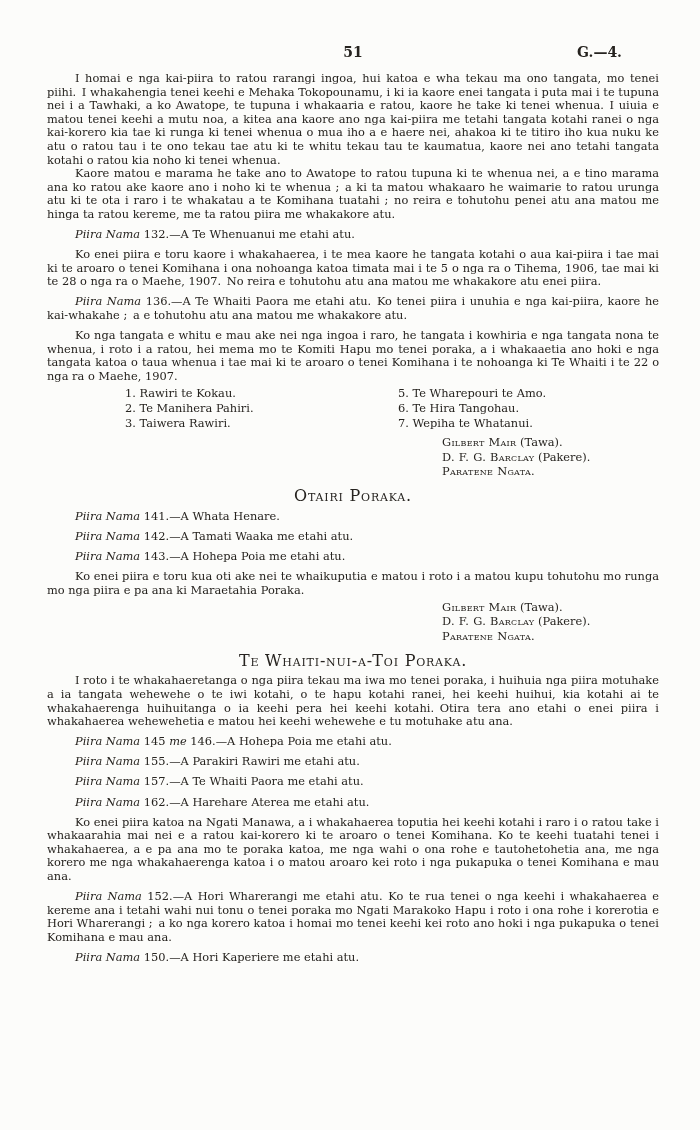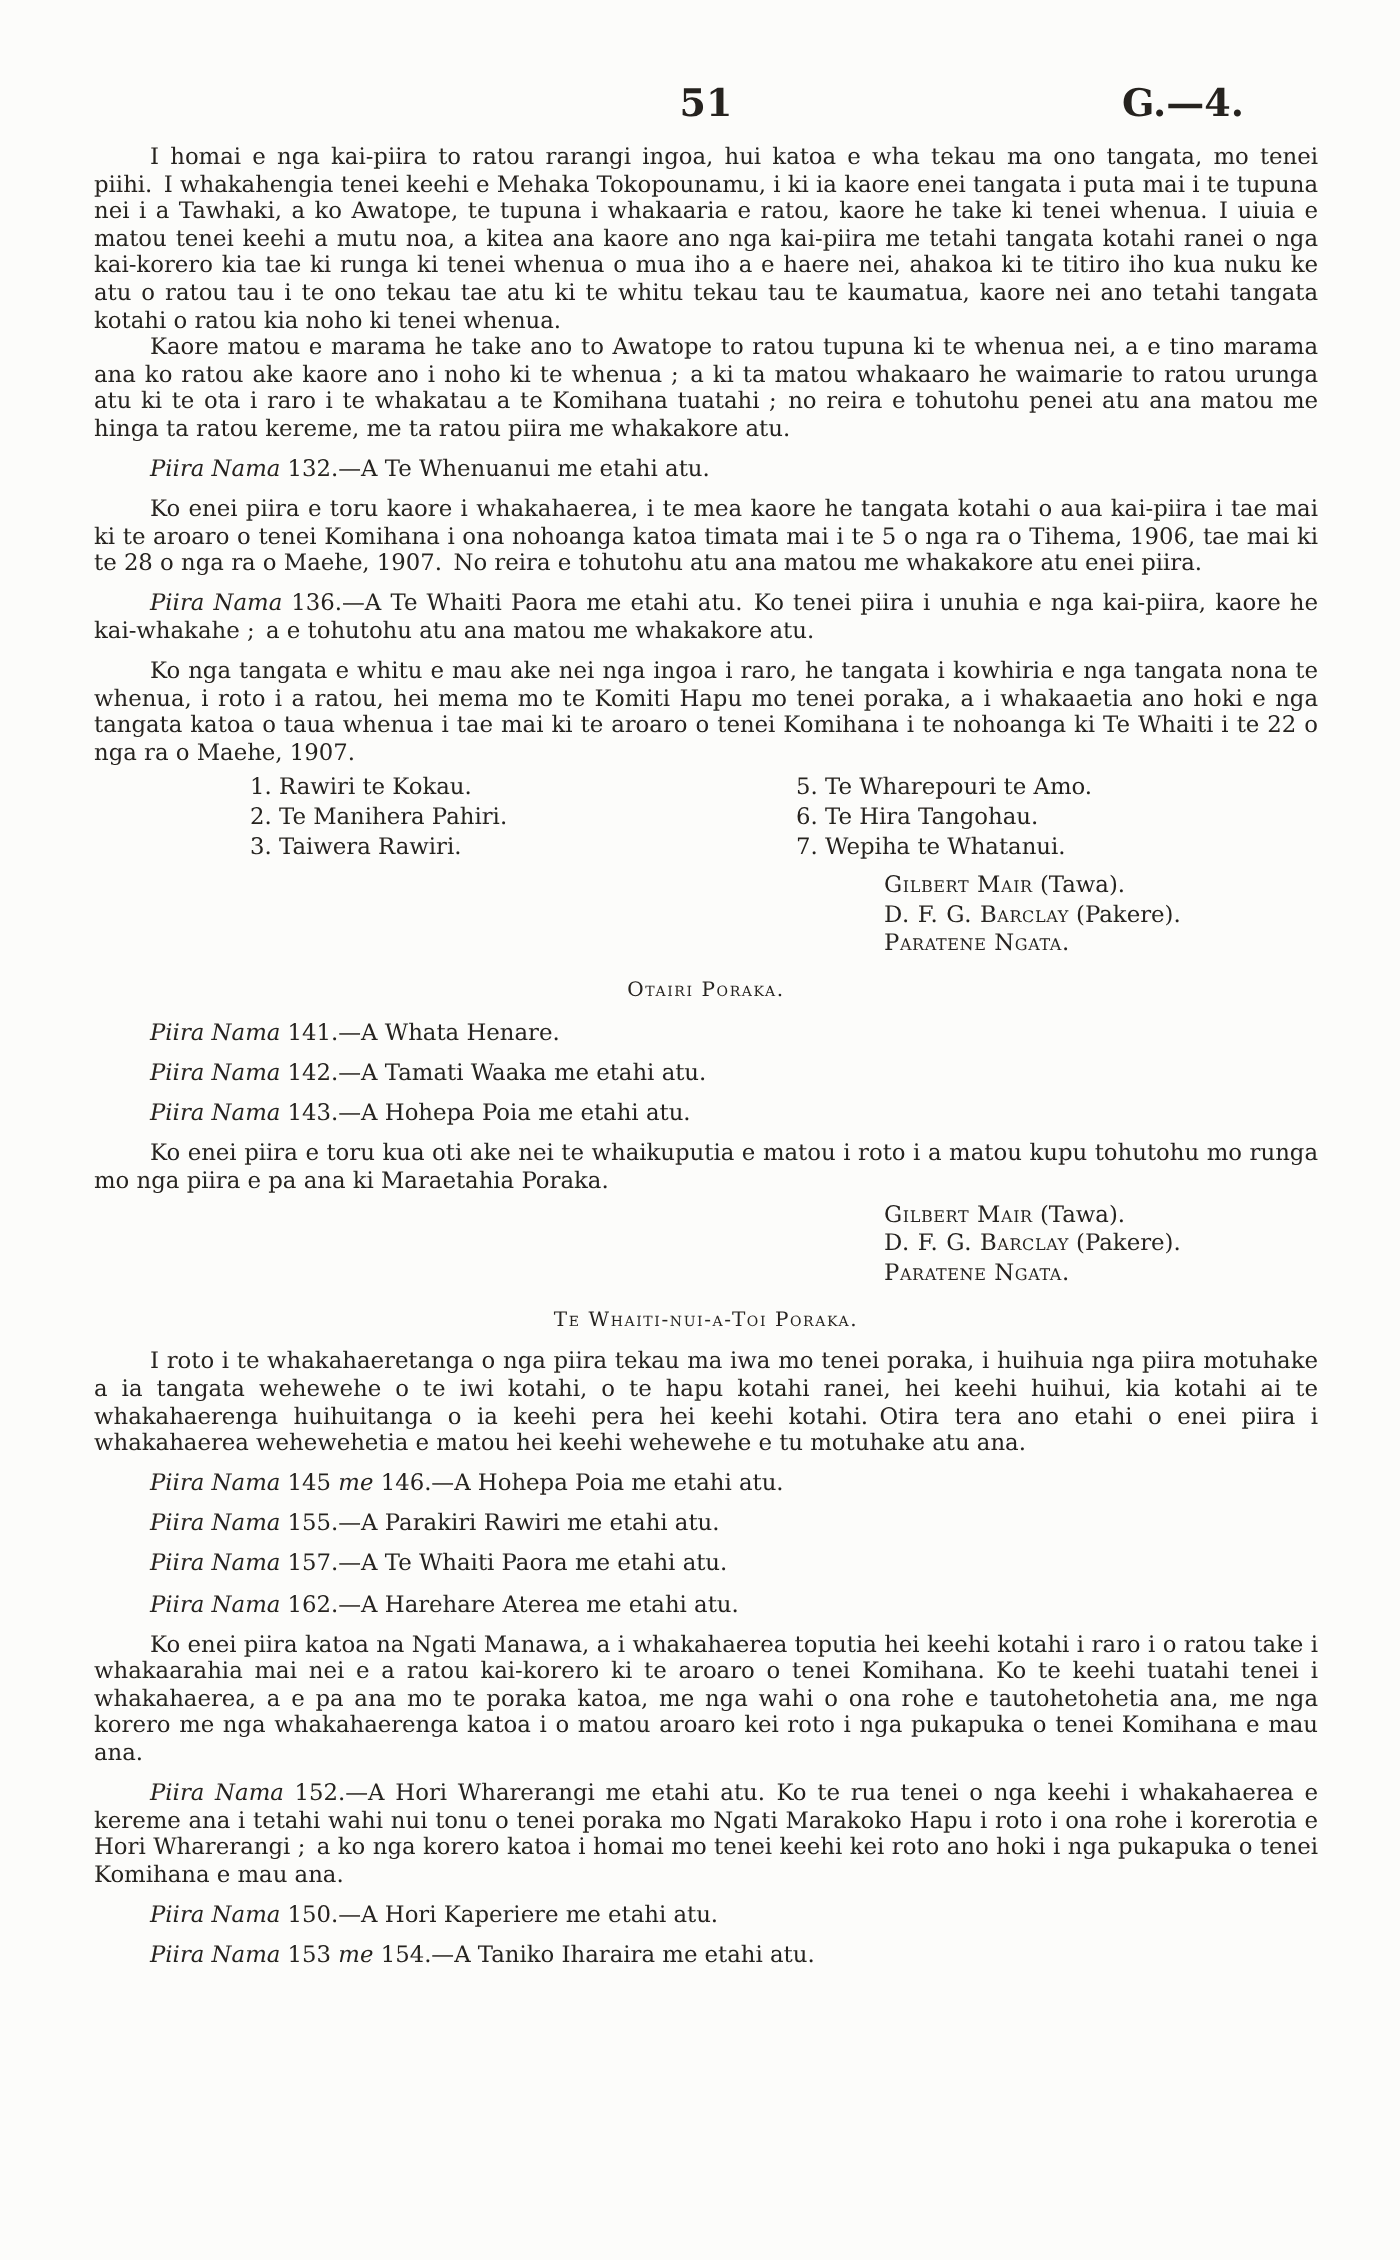--- a/index.html
+++ b/index.html
@@ -13,38 +13,38 @@
     font-family:"DejaVu Serif", serif;
     font-size:11.4px;
     line-height:13.6px;
     padding:44px 41px 0 47px;
     overflow:hidden;
   }
   .pagehead{
     position:relative;
     text-align:center;
     font-weight:bold;
-    font-size:19px;
+    font-size:14px;
     line-height:16px;
     margin-bottom:12px;
   }
   .docref{position:absolute;right:37px;top:0;}
   .para{margin:0;text-indent:28px;text-align:justify;}
   .entry{margin:6.5px 0;}
   .it{font-style:italic;}
   .committee{display:flex;margin:3px 0 4px 0;padding-left:78px;line-height:15px;align-items:center;}
   .col-left{width:273px;}
   .sigs{margin:3px 0 3px 395px;line-height:14.2px;white-space:nowrap;}
   .sc{font-variant:small-caps;letter-spacing:0.3px;}
   .heading{
     margin:11px 0 7px 0;
     text-align:center;
     font-variant:small-caps;
     font-weight:normal;
-    font-size:10px;
+    font-size:16px;
     letter-spacing:0.8px;
   }
 </style>
 </head>
 <body>
 
 <div class="page">
 
   <div class="pagehead">
     <span>51</span>
@@ -110,15 +110,14 @@
   <p class="para entry"><span class="it">Piira Nama</span><span> 157.—A Te Whaiti Paora me etahi atu.</span></p>
 
   <p class="para entry"><span class="it">Piira Nama</span><span> 162.—A Harehare Aterea me etahi atu.</span></p>
 
   <p class="para">Ko enei piira katoa na Ngati Manawa, a i whakahaerea toputia hei keehi kotahi i raro i o ratou take i whakaarahia mai nei e a ratou kai-korero ki te aroaro o tenei Komihana. Ko te keehi tuatahi tenei i whakahaerea, a e pa ana mo te poraka katoa, me nga wahi o ona rohe e tautohetohetia ana, me nga korero me nga whakahaerenga katoa i o matou aroaro kei roto i nga pukapuka o tenei Komihana e mau ana.</p>
 
   <p class="para entry"><span class="it">Piira Nama</span><span> 152.—A Hori Wharerangi me etahi atu. Ko te rua tenei o nga keehi i whakahaerea e kereme ana i tetahi wahi nui tonu o tenei poraka mo Ngati Marakoko Hapu i roto i ona rohe i korerotia e Hori Wharerangi ; a ko nga korero katoa i homai mo tenei keehi kei roto ano hoki i nga pukapuka o tenei Komihana e mau ana.</span></p>
 
   <p class="para entry"><span class="it">Piira Nama</span><span> 150.—A Hori Kaperiere me etahi atu.</span></p>
 
-  <p class="para entry"><span class="it">Piira Nama</span><span> 153 </span><span class="it">me</span><span> 154.—A Taniko Iharaira me etahi atu.</span></p>
 
 </div>
 
 </body></html>

